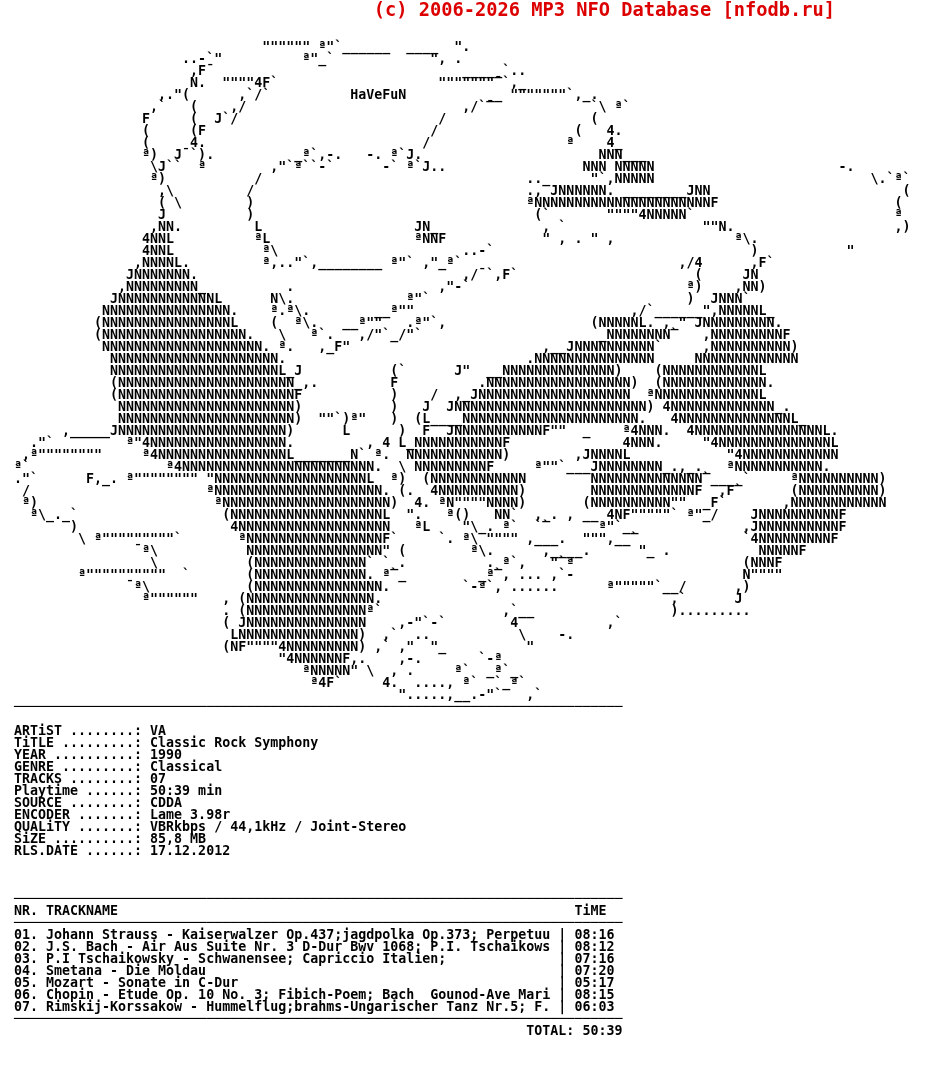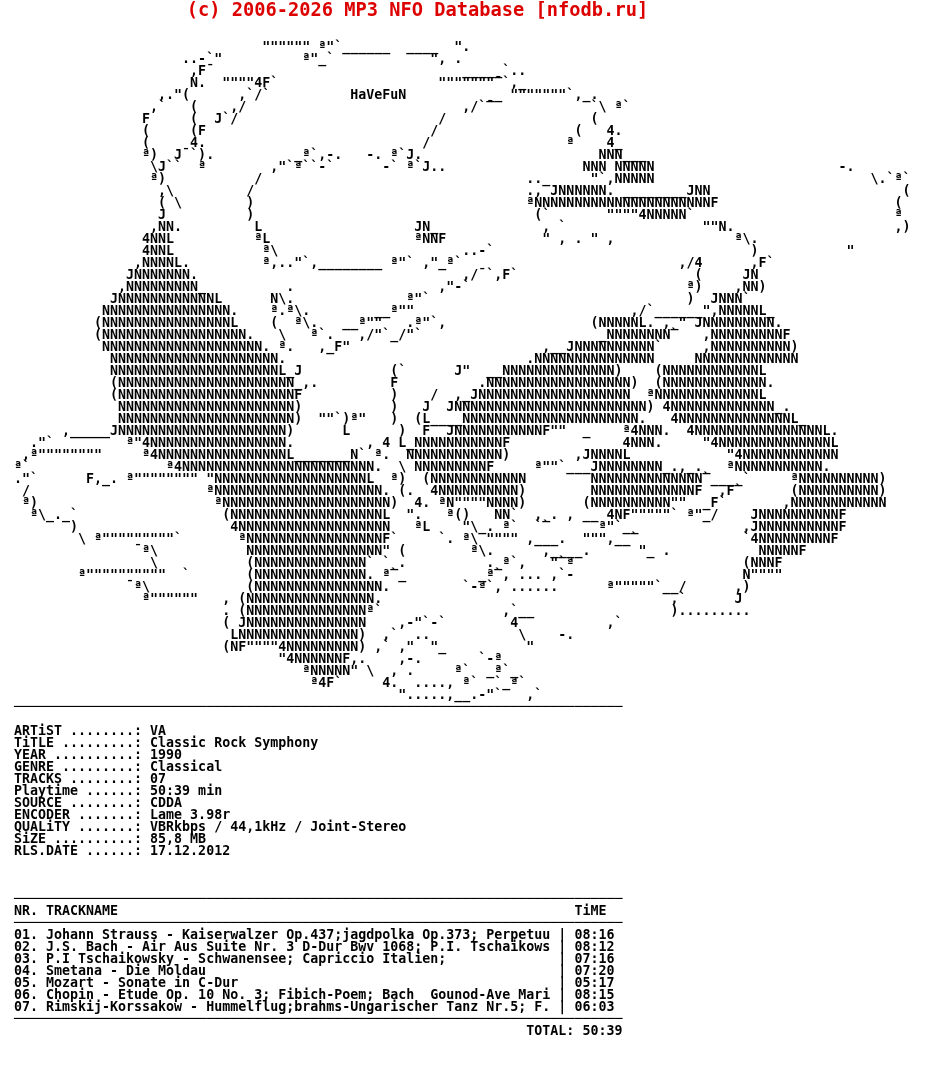--- a/index.html
+++ b/index.html
@@ -5,21 +5,21 @@
   html, body { margin: 0; padding: 0; }
   body {
     width: 936px; height: 1068px;
     background: #ffffff;
     overflow: hidden;
     position: relative;
   }
   .copyright {
     position: absolute;
     top: 2px; left: 0; width: 835px;
-    text-align: center;
+    text-align: right;
     font-family: "DejaVu Sans Mono", "Liberation Mono", monospace;
     font-weight: bold;
     font-size: 18.7px;
     line-height: 16px;
     color: #dd0000;
     white-space: pre;
   }
   pre.nfo {
     position: absolute;
     top: 41px; left: 14px;

